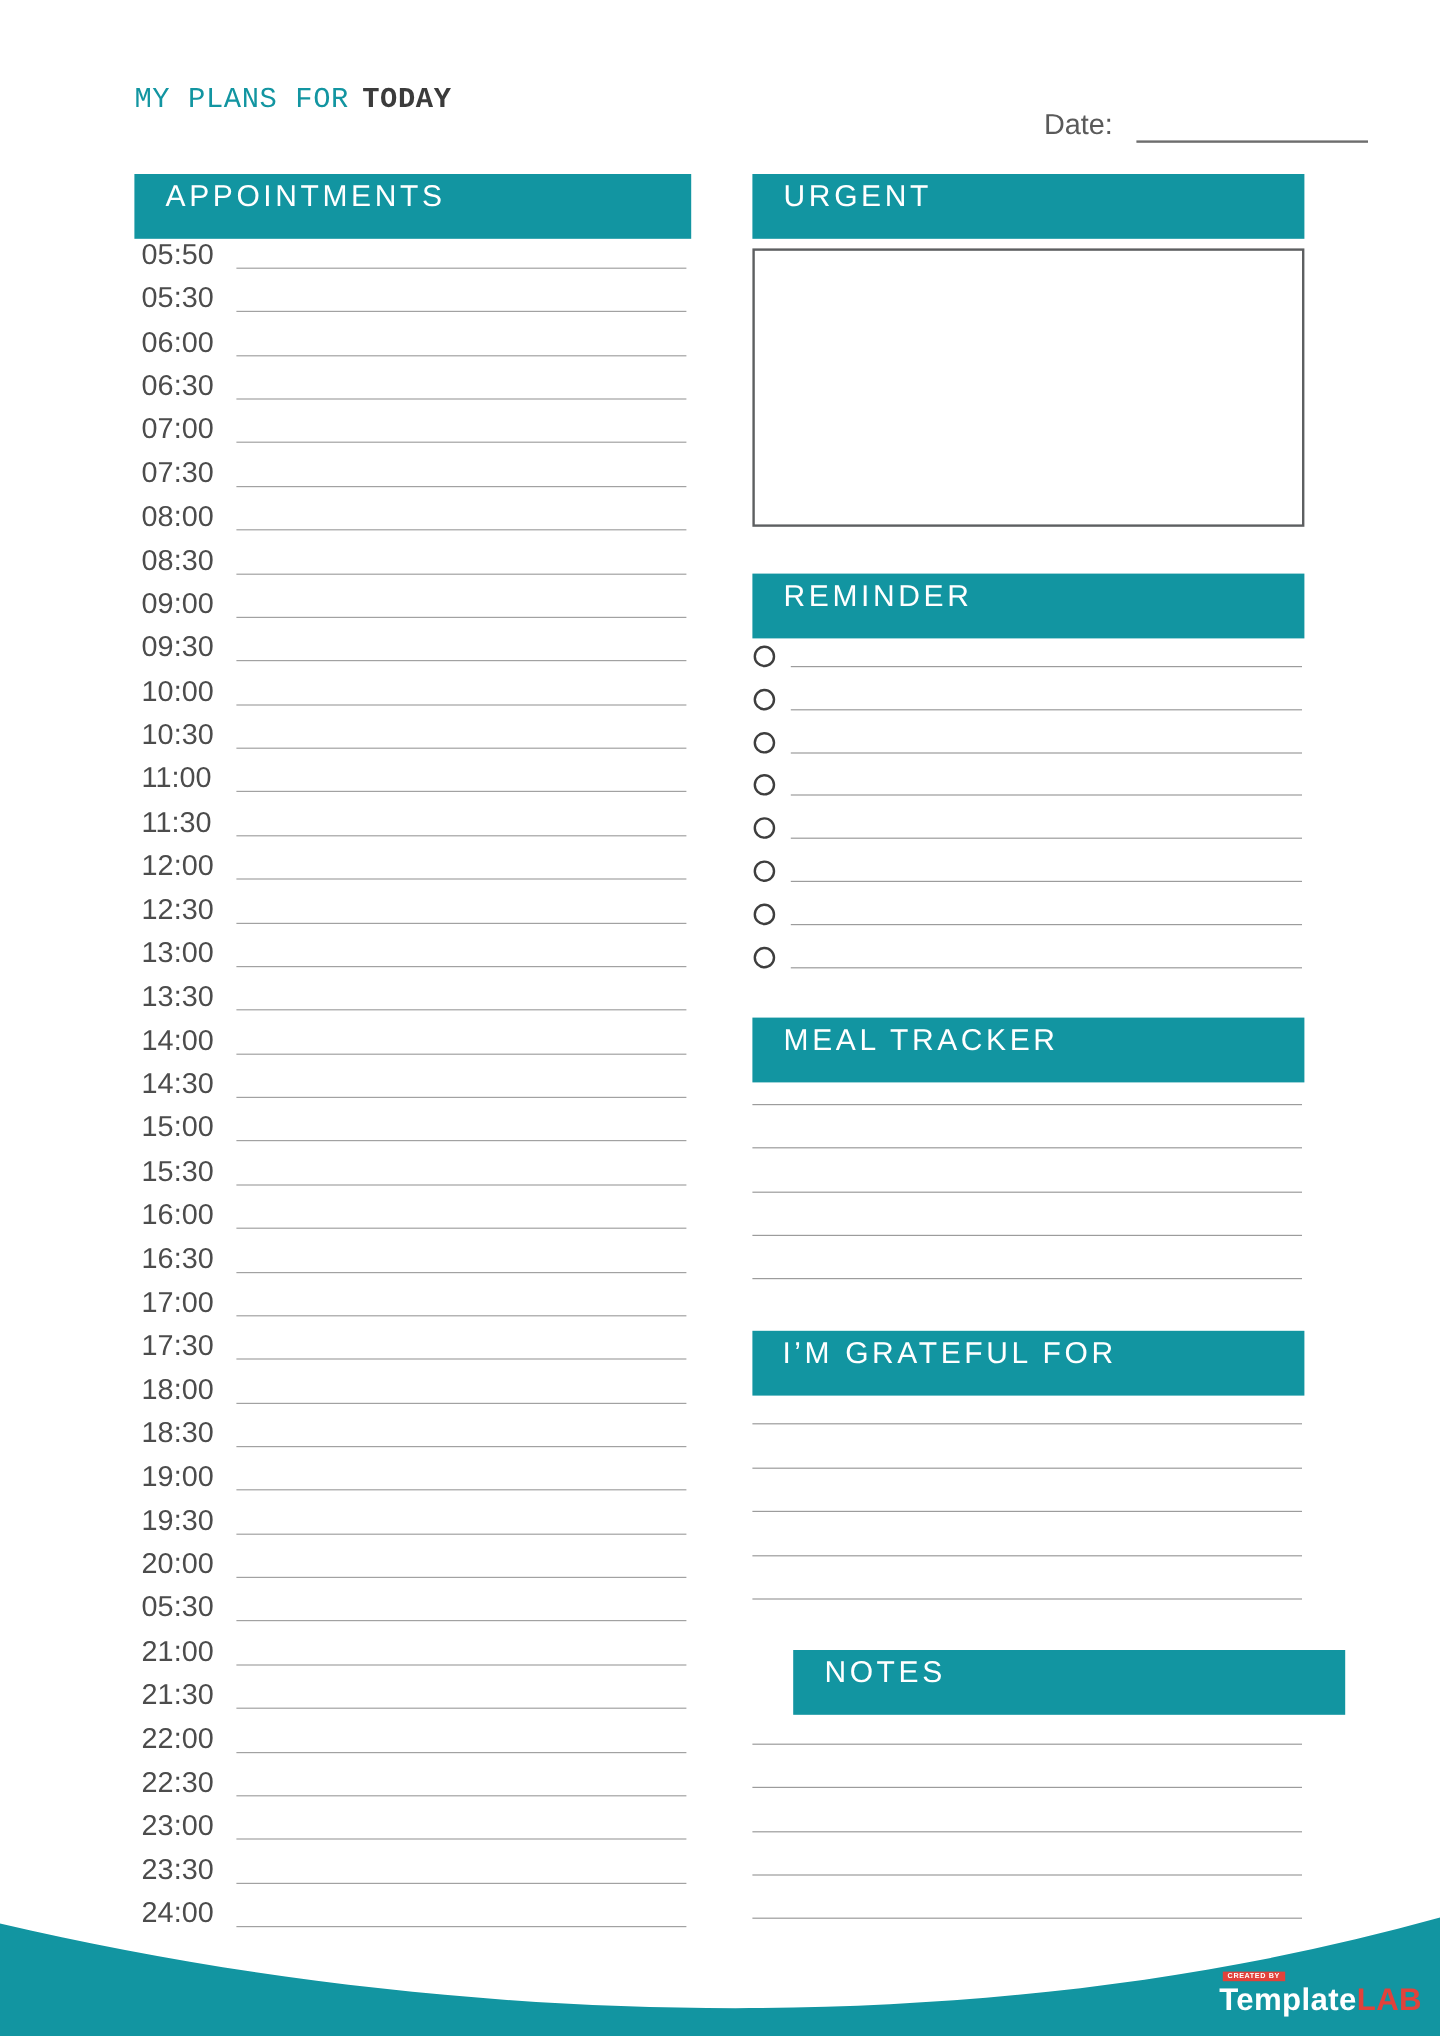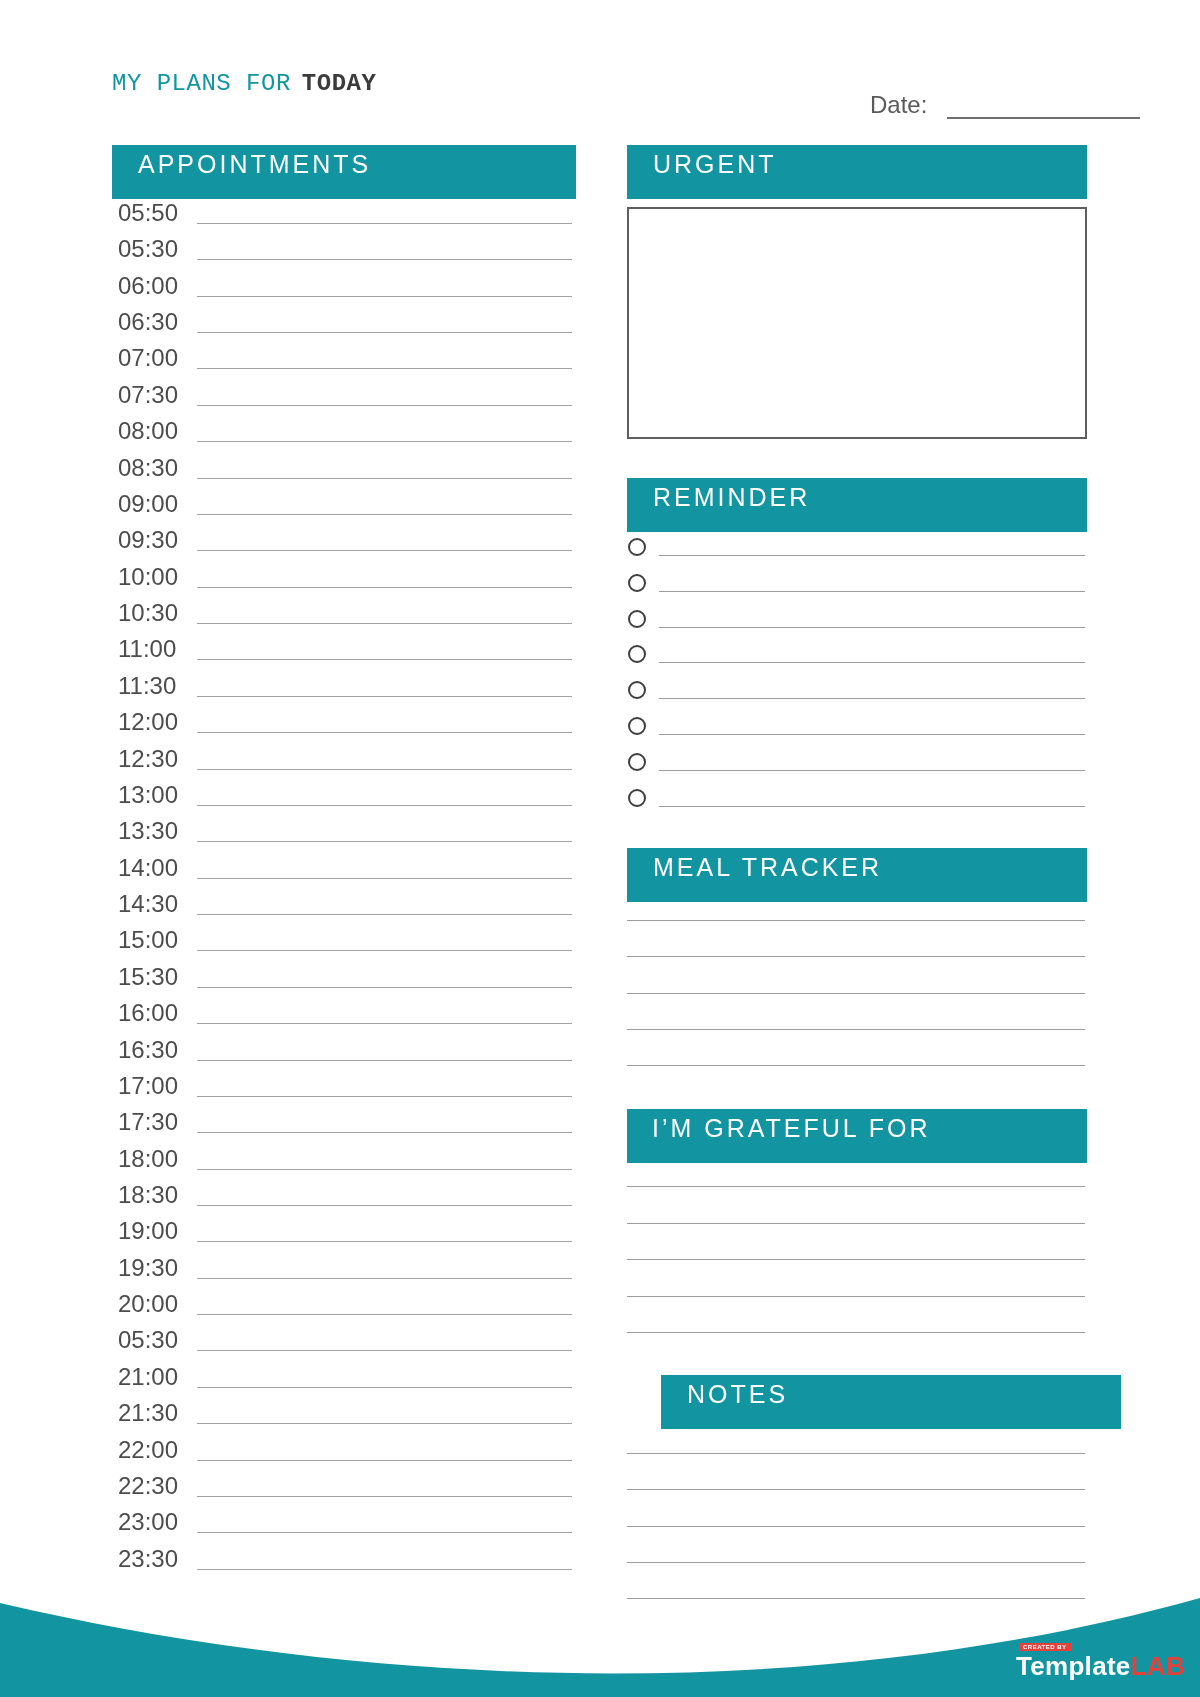--- a/index.html
+++ b/index.html
@@ -226,20 +226,24 @@
       <span class="appt-line"></span>
     </div>
     <div class="appt-row" style="top: 1504.32px;">
       <span class="appt-time">23:00</span>
       <span class="appt-line"></span>
     </div>
     <div class="appt-row" style="top: 1540.69px;">
       <span class="appt-time">23:30</span>
       <span class="appt-line"></span>
     </div>
+    <div class="appt-row" style="top: 1577.06px;">
+      <span class="appt-time">24:00</span>
+      <span class="appt-line"></span>
+    </div>
     <div class="rem-row" style="top: 529px;">
       <div class="rem-circle"></div>
       <div class="rem-line"></div>
     </div>
     <div class="rem-row" style="top: 564.8px;">
       <div class="rem-circle"></div>
       <div class="rem-line"></div>
     </div>
     <div class="rem-row" style="top: 600.6px;">
       <div class="rem-circle"></div>

